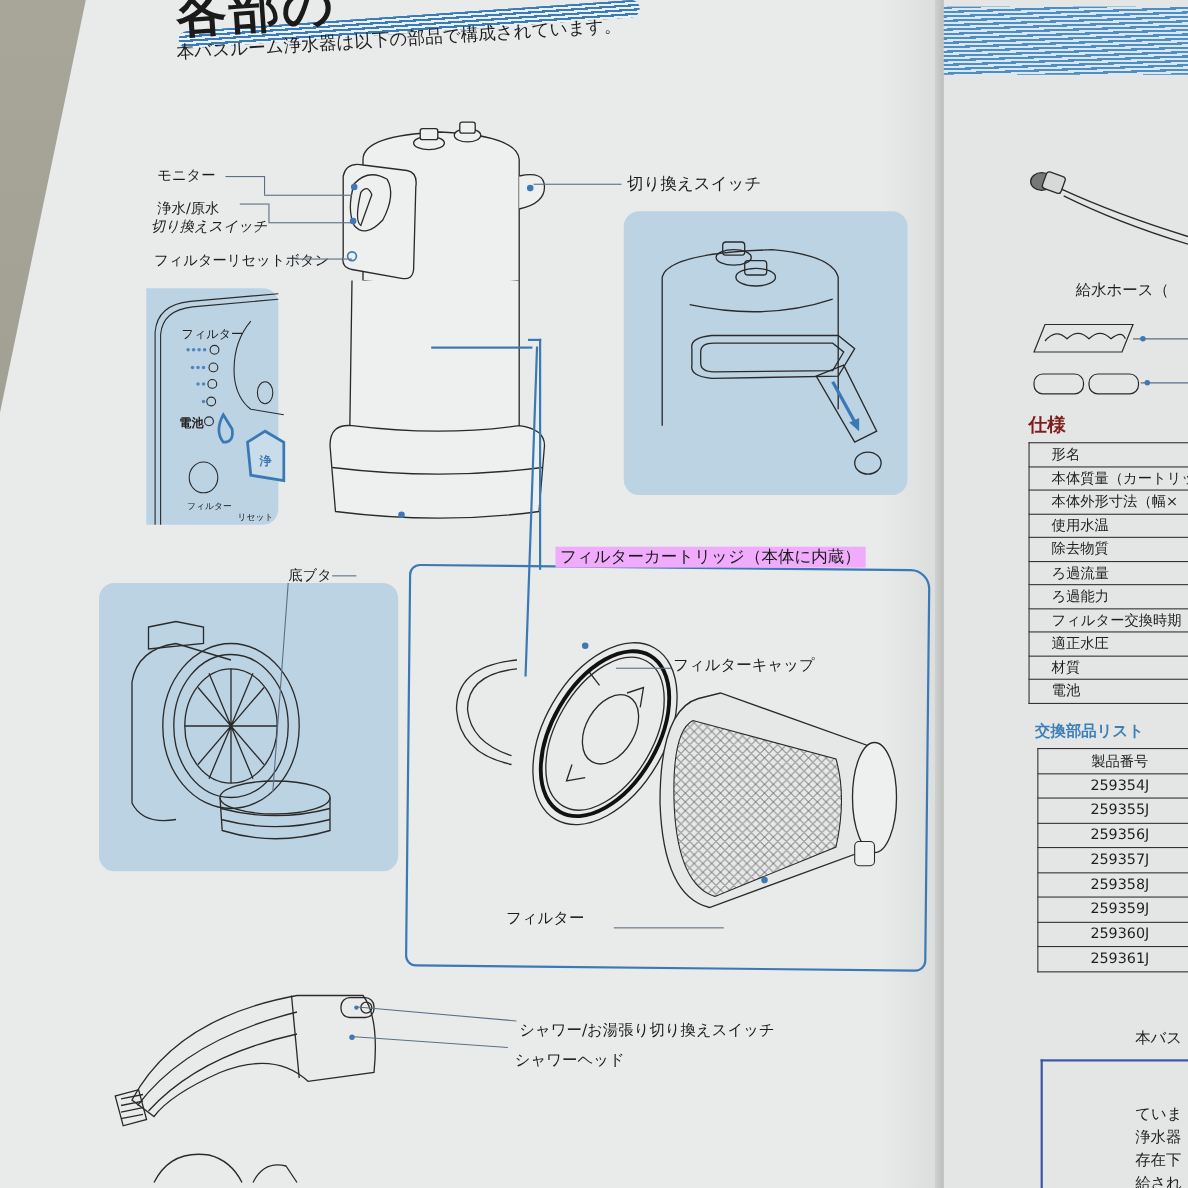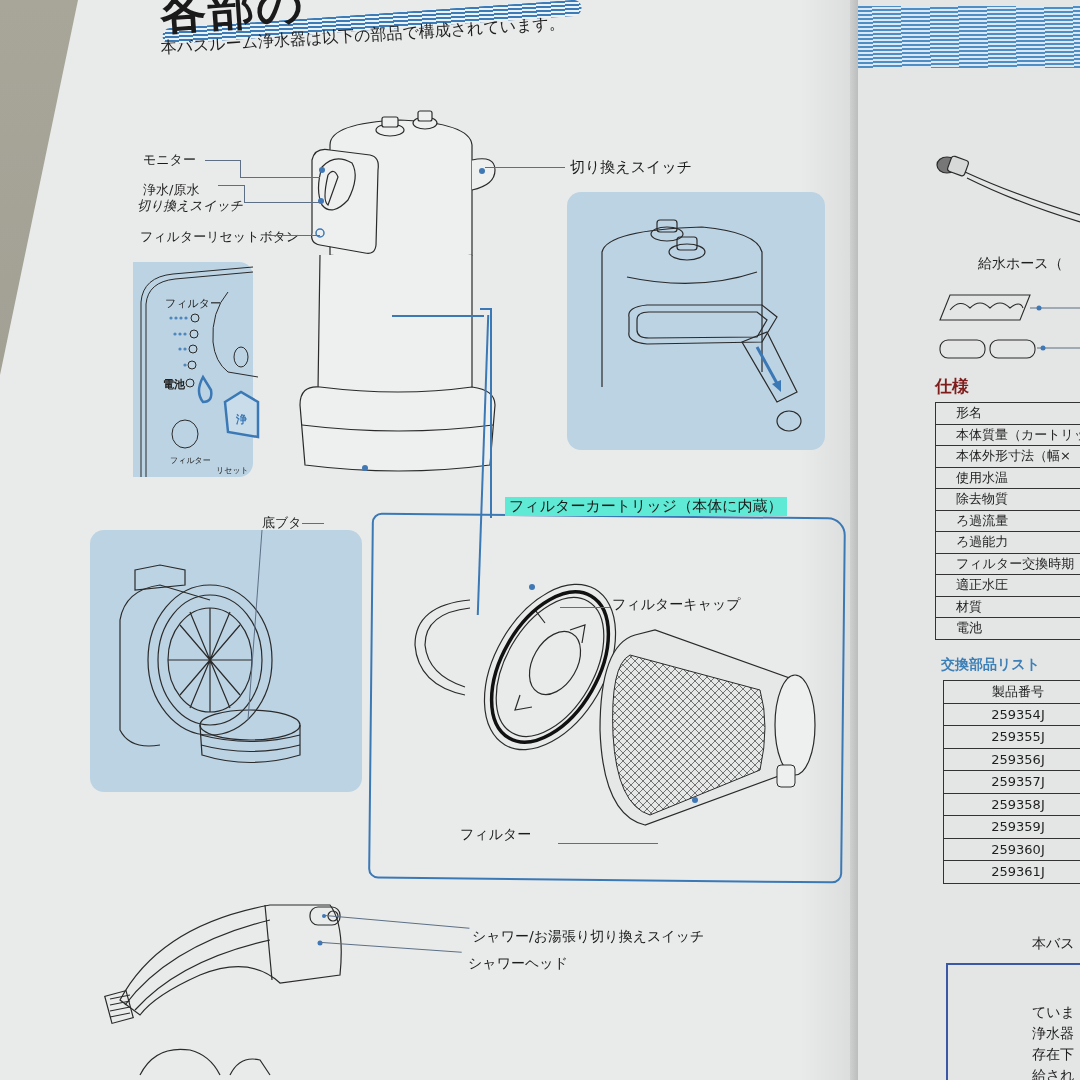--- a/index.html
+++ b/index.html
@@ -141,21 +141,21 @@
   </g>
   <path d="M190 155 L212 195" stroke="#3b78b6" stroke-width="3"></path>
   <path d="M205 192 L214 200 L214 188 Z" fill="#3b78b6"></path>
 </svg>
 
 <div class="blue-line" style="left:392px;top:315px;width:92px;height:2px;"></div>
 <div class="blue-line" style="left:482px;top:315px;width:2px;height:300px;transform:skewX(-2deg);"></div>
 <div class="blue-line" style="left:490px;top:308px;width:2px;height:210px;"></div>
 <div class="blue-line" style="left:480px;top:308px;width:12px;height:2px;"></div>
 <div class="frame" style="left:370px;top:515px;width:470px;height:362px;transform:rotate(0.6deg);border-top-right-radius:18px;"></div>
-<div class="label md" style="left:505px;top:497px;background:#5eead4;padding:0 4px;">フィルターカートリッジ（本体に内蔵）</div>
+<div class="label md" style="left:505px;top:497px;background:#f0abfc;padding:0 4px;">フィルターカートリッジ（本体に内蔵）</div>
 
 <svg style="left:410px;top:575px;" width="200" height="190" viewBox="0 0 200 190">
   <g fill="none" stroke="#2a2a2a" stroke-width="1.2">
     <path d="M60 25 Q5 30 5 70 Q8 110 55 120"></path>
     <path d="M60 33 Q15 38 15 70 Q18 100 55 112"></path>
     <ellipse cx="140" cy="92" rx="55" ry="90" transform="rotate(30 140 92)"></ellipse>
     <ellipse cx="140" cy="92" rx="44" ry="76" transform="rotate(30 140 92)"></ellipse>
     <ellipse cx="145" cy="88" rx="22" ry="34" transform="rotate(30 145 88)"></ellipse>
     <path d="M115 45 L125 35 L135 48 M160 55 L175 50 L172 68 M110 120 L105 135 L122 132"></path>
   </g>

